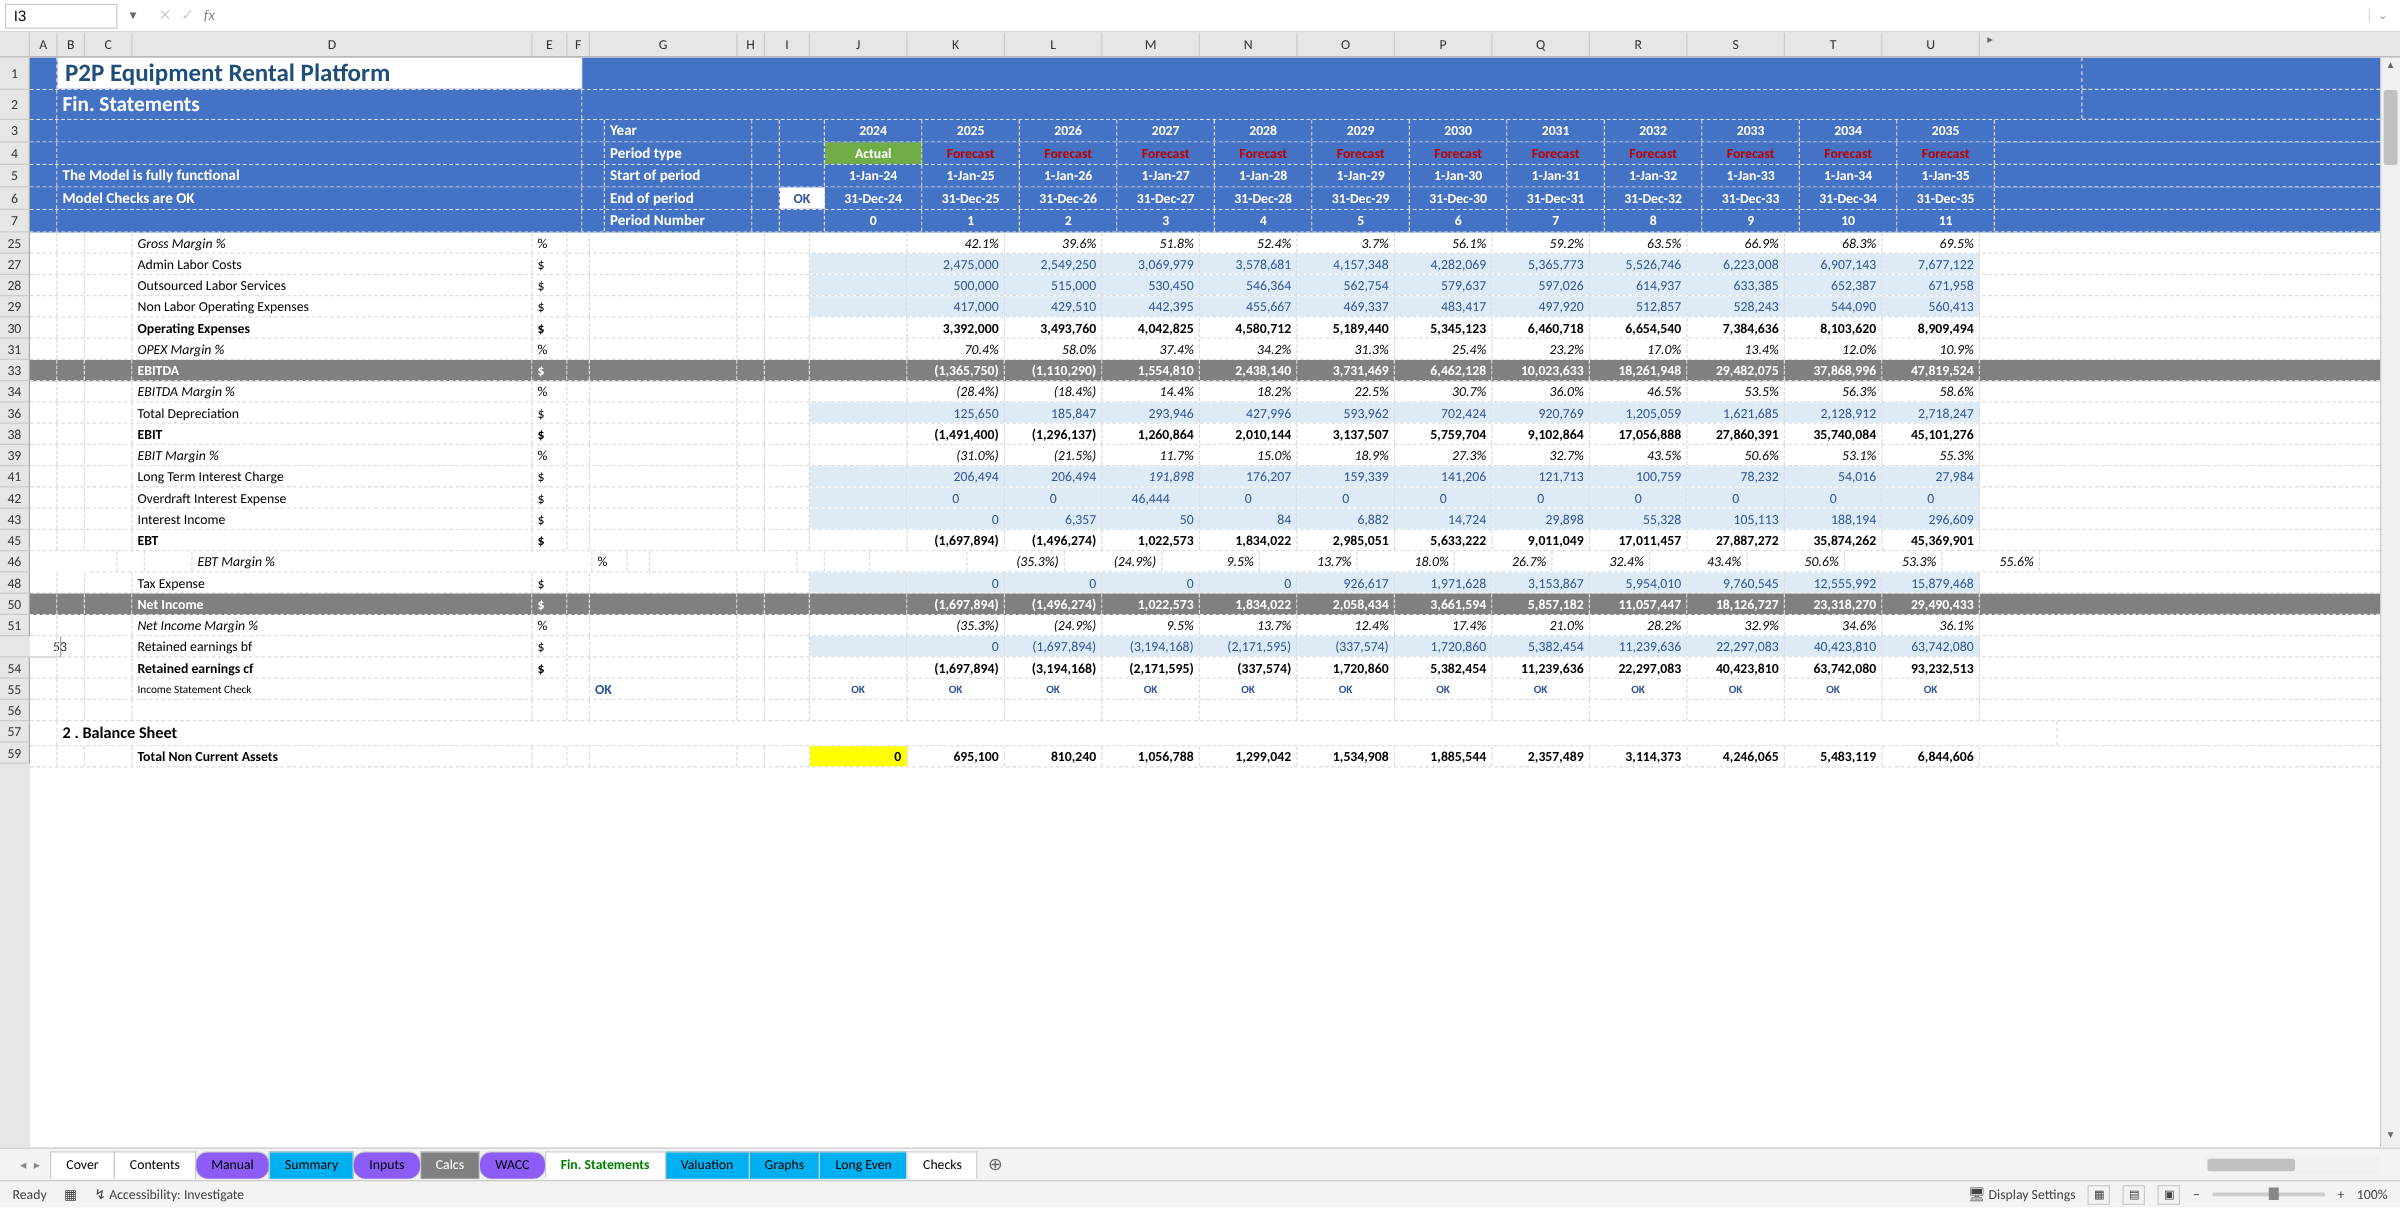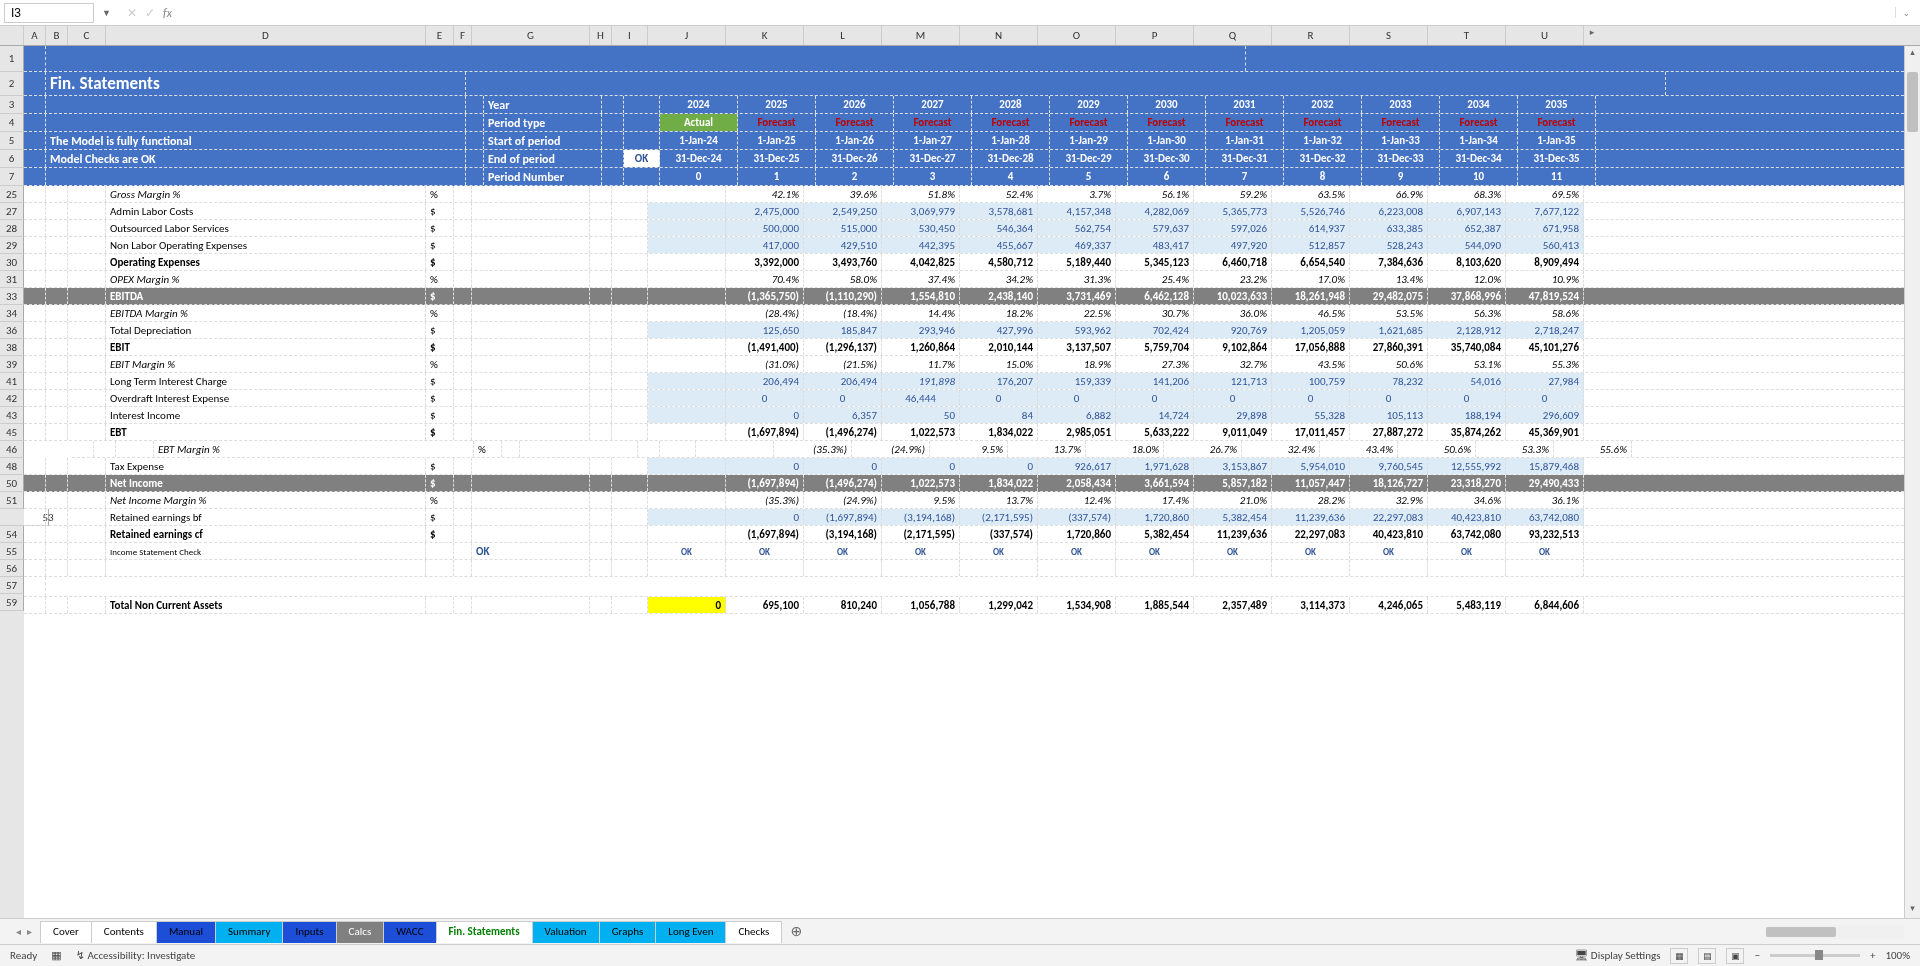--- a/index.html
+++ b/index.html
@@ -33,21 +33,21 @@
 .num { justify-content: flex-end; text-align: right; }
 .blue-txt { color: #305496; }
 .bold { font-weight: bold; }
 .italic { font-style: italic; }
 .gray-row { background: #808080; color: #fff; font-weight: bold; }
 .yellow-bg { background: #FFFF00; }
 .section-hdr { font-weight: bold; font-size: 13px; }
 .sheet-tabs { display: flex; align-items: center; background: #f3f3f3; border-top: 1px solid #ccc; height: 26px; padding-left: 8px; flex-shrink: 0; }
 .tab-nav { display: flex; gap: 6px; color: #888; font-size: 10px; padding: 0 8px; }
 .tab { padding: 3px 12px; border: 1px solid #ccc; border-bottom: none; background: #fff; font-size: 11px; cursor: pointer; margin-right: -1px; }
-.tab.yellow { background: #1d4ed8; }
+.tab.yellow { background: #8b5cf6; border-radius: 10px; }
 .tab.blue { background: #00B0F0; }
 .tab.gray { background: #808080; color: #fff; }
 .tab.active { background: #fff; color: #008000; border-bottom: 2px solid #fff; font-weight: bold; }
 .tab-plus { padding: 3px 8px; color: #666; font-size: 14px; cursor: pointer; border: 1px solid transparent; border-radius: 50%; }
 .status-bar { display: flex; align-items: center; justify-content: space-between; background: #f3f3f3; border-top: 1px solid #ccc; height: 22px; padding: 0 10px; font-size: 11px; color: #444; flex-shrink: 0; }
 .status-left { display: flex; gap: 14px; align-items: center; }
 .status-right { display: flex; gap: 10px; align-items: center; }
 .view-btn { width: 18px; height: 16px; border: 1px solid #ccc; display: flex; align-items: center; justify-content: center; font-size: 9px; }
 .zoom-slider { width: 90px; height: 3px; background: #ccc; position: relative; }
 .zoom-thumb { width: 8px; height: 10px; background: #888; position: absolute; left: 50%; top: -4px; }
@@ -137,20 +137,21 @@
         <div class="row-h" style="height: 17px; padding-left: 48px;">53</div>
         <div class="row-h" style="height: 17px;">54</div>
         <div class="row-h" style="height: 17px;">55</div>
         <div class="row-h" style="height: 17px;">56</div>
         <div class="row-h" style="height: 17px;">57</div>
         <div class="row-h" style="height: 17px;">59</div>
       </div>
     <div class="cells" id="cells">
     <div class="row header-block" style="height: 26px;">
           <div class="cell header-block" style="width: 22px;"></div>
+          <div class="cell title1" style="width: 420px;">P2P Equipment Rental Platform</div>
           <div class="cell header-block" style="width: 1200px;"></div>
         </div>
         <div class="row header-block" style="height: 24px;">
           <div class="cell header-block" style="width: 22px;"></div>
           <div class="cell title2 header-block" style="width: 420px;">Fin. Statements</div>
           <div class="cell header-block" style="width: 1200px;"></div>
         </div>
         <div class="row header-block" style="height: 18px;">
           <div class="cell header-block" style="width: 22px;"></div>
           <div class="cell header-block year-label" style="width: 420px;"></div>
@@ -775,20 +776,21 @@
           <div class="cell  num" style="width: 78px;"></div>
           <div class="cell  num" style="width: 78px;"></div>
           <div class="cell  num" style="width: 78px;"></div>
           <div class="cell  num" style="width: 78px;"></div>
           <div class="cell  num" style="width: 78px;"></div>
           <div class="cell  num" style="width: 78px;"></div>
           <div class="cell  num" style="width: 78px;"></div>
         </div>
         <div class="row " style="height: 20px;">
           <div class="cell " style="width: 22px;"></div>
+          <div class="cell section-hdr" style="width: 1600px;">2 . Balance Sheet</div>
         </div>
         <div class="row " style="height: 17px;">
           <div class="cell " style="width: 22px;"></div>
           <div class="cell " style="width: 22px;"></div>
           <div class="cell " style="width: 38px;"></div>
           <div class="cell  bold " style="width: 320px;">Total Non Current Assets</div>
           <div class="cell  bold" style="width: 28px;"></div>
           <div class="cell " style="width: 18px;"></div>
           <div class="cell " style="width: 118px;"></div>
           <div class="cell " style="width: 22px;"></div>

